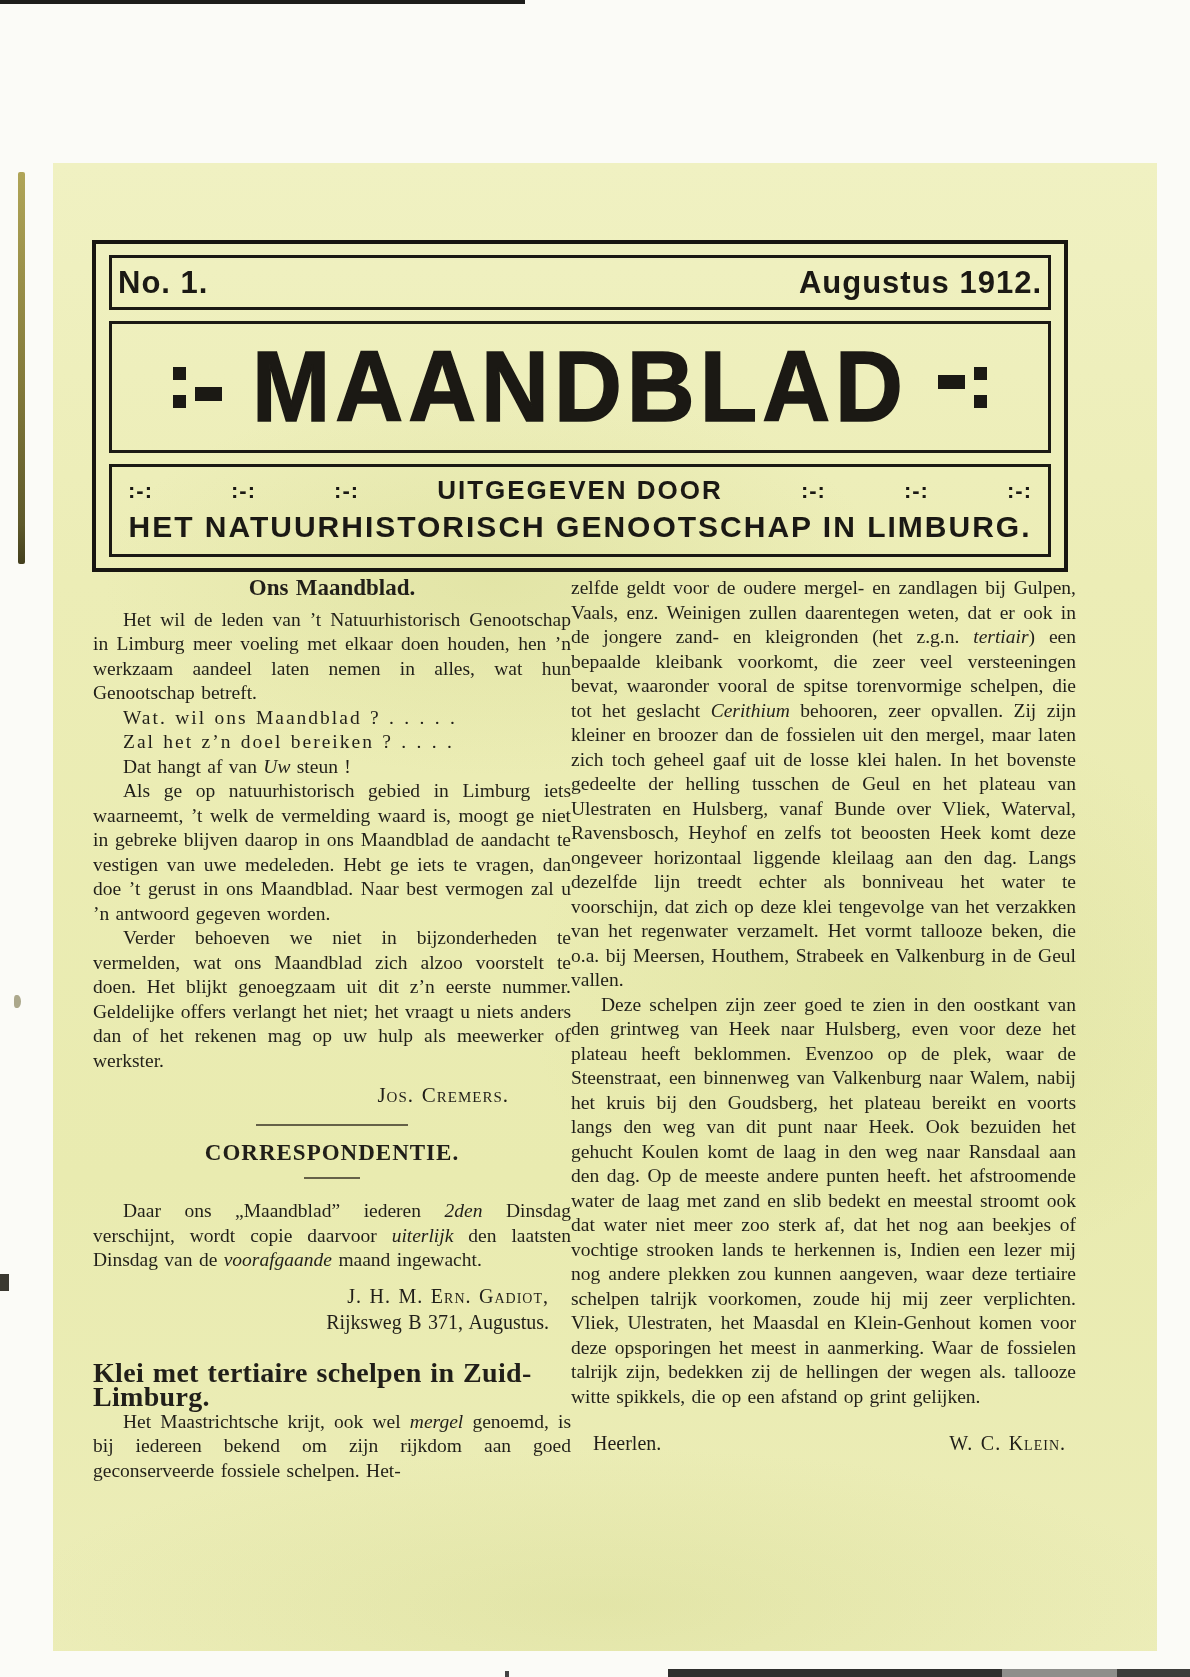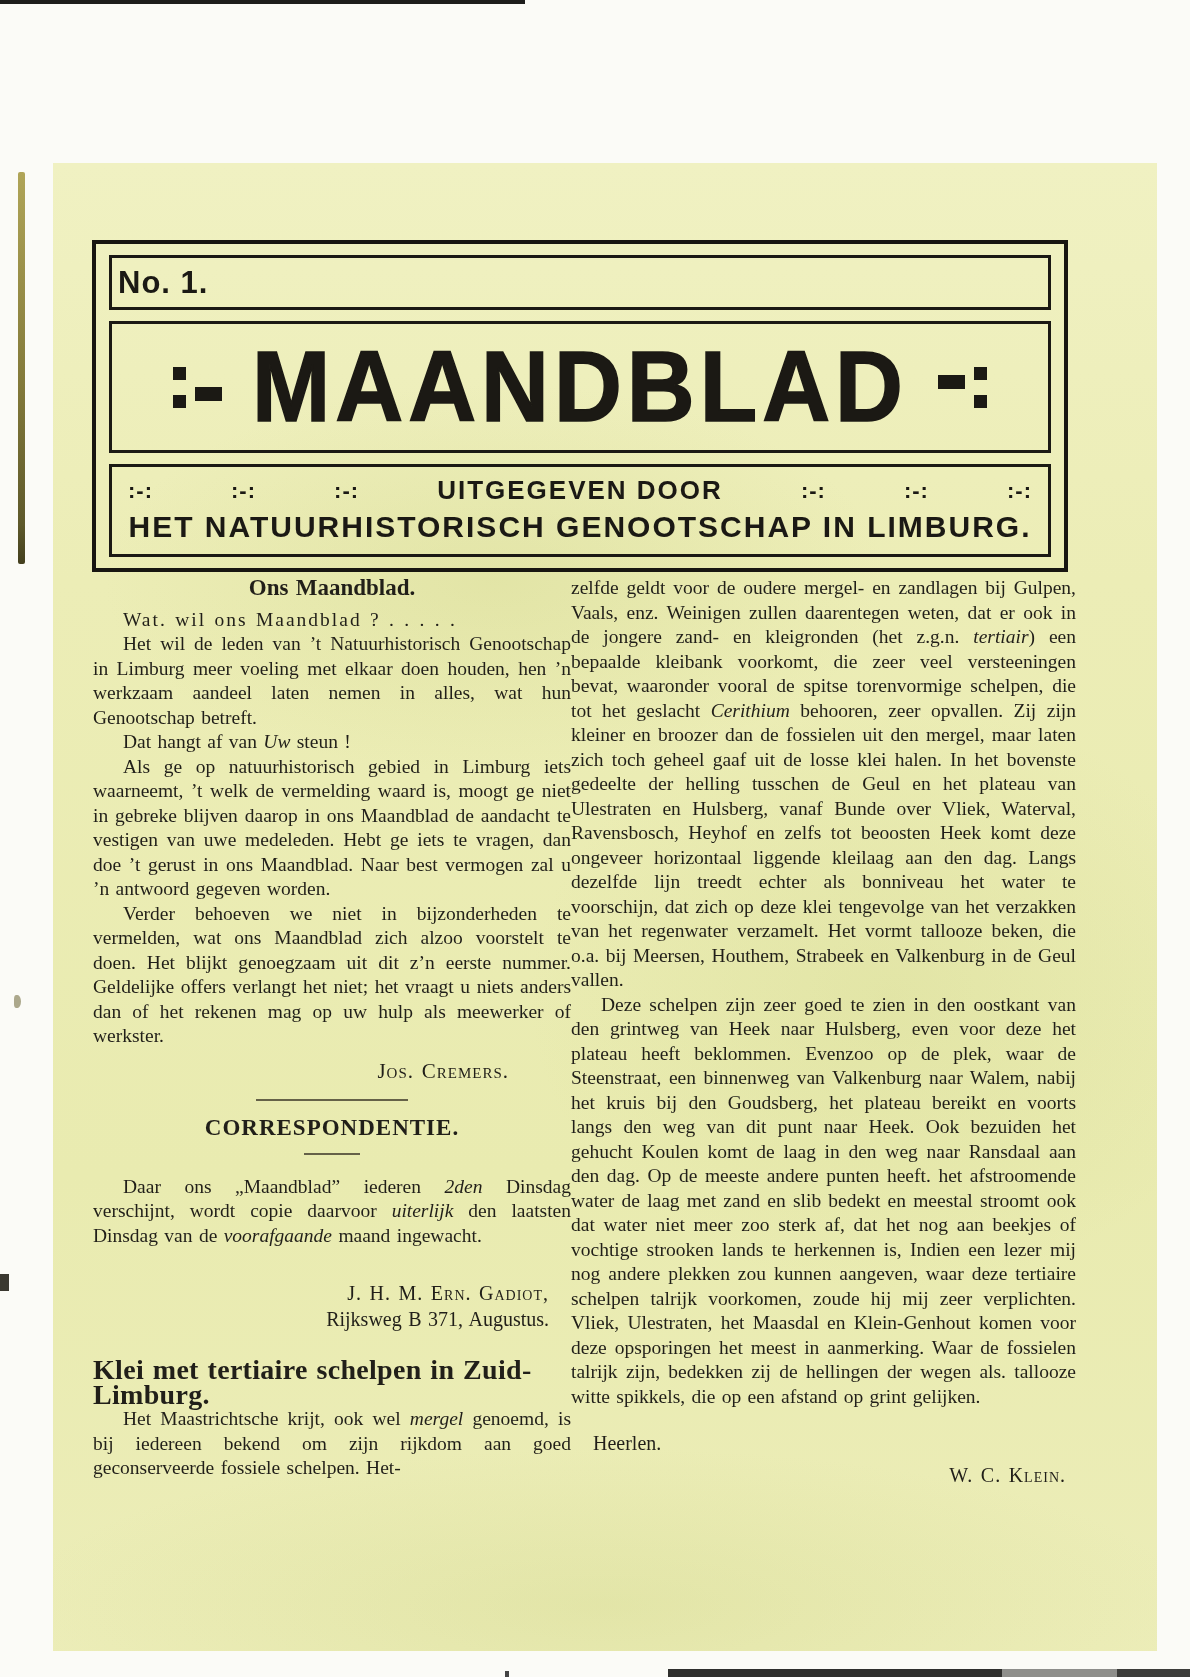--- a/index.html
+++ b/index.html
@@ -81,21 +81,21 @@
     font-size:19.5px;line-height:24.5px;word-spacing:1.5px;
   }
   .col-left{width:478px;}
   .col-right{width:505px;}
   .para{margin:0;text-align:justify;text-indent:30px;}
   .para.no-indent{text-indent:0;}
   .dots{letter-spacing:2px;}
   h2.art-head{margin:0 0 7px;text-align:center;font-size:23px;font-weight:bold;}
   h3.art-head{margin:0;text-align:center;font-size:23px;font-weight:bold;letter-spacing:1px;}
   h4.art-head{margin:26px 0 0;font-size:28px;font-weight:bold;letter-spacing:.3px;}
-  .sc{font-variant:small-caps;letter-spacing:1px;margin-top:32px;}
+  .sc{font-variant:small-caps;letter-spacing:1px;}
   .sig-cremers{margin:10px 0 6px;text-align:right;padding-right:62px;font-size:21px;}
   .rule-mid{width:152px;height:2px;background:#4e4936;margin:16px auto 15px;opacity:.85;}
   .rule-small{width:56px;height:2px;background:#4e4936;margin:12px auto 20px;opacity:.85;}
   .sig-gadiot{margin-top:10px;text-align:right;padding-right:22px;line-height:26px;font-size:20px;}
   .byline{margin-top:22px;display:flex;justify-content:space-between;padding:0 10px 0 22px;font-size:20px;}
   i{font-style:italic;}
 </style>
 </head>
 <body>
 
@@ -104,20 +104,21 @@
 <div class="binding-mark-a"></div>
 <div class="binding-mark-b"></div>
 <div class="bottom-edge-bar"></div>
 <div class="bottom-tick"></div>
 
 <div class="page">
 
   <div class="masthead">
     <div class="mast-box issue-row">
       <span>No. 1.</span>
+      <span>Augustus 1912.</span>
     </div>
     <div class="mast-box title-row">
       <span class="orn">
         <span class="colon">
             <span class="sq"></span>
             <span class="sq"></span>
           </span>
         <span class="dash"></span>
       </span>
       <h1>MAANDBLAD</h1>
@@ -140,22 +141,23 @@
         <span class="pub-orn">:-:</span>
       </div>
       <div class="pub-line2">HET NATUURHISTORISCH GENOOTSCHAP IN LIMBURG.</div>
     </div>
   </div>
 
   <div class="columns">
 
     <div class="col-left">
       <h2 class="art-head">Ons Maandblad.</h2>
+      <p class="para">Het wil de leden van ’t Natuurhistorisch Genootschap in Limburg meer voeling met elkaar doen houden, hen ’n werkzaam aandeel laten nemen in alles, wat hun Genootschap betreft.</p>
       <p class="para dots">Wat. wil ons Maandblad ?  .   .   .   .   .</p>
-      <p class="para">Het wil de leden van ’t Natuurhistorisch Genootschap in Limburg meer voeling met elkaar doen houden, hen ’n werkzaam aandeel laten nemen in alles, wat hun Genootschap betreft.</p>
+      <p class="para dots">Zal het z’n doel bereiken ?  .   .   .   .</p>
       <p class="para">Dat hangt af van <i>Uw</i> steun !</p>
       <p class="para">Als ge op natuurhistorisch gebied in Limburg iets waarneemt, ’t welk de vermelding waard is, moogt ge niet in gebreke blijven daarop in ons Maandblad de aandacht te vestigen van uwe medeleden. Hebt ge iets te vragen, dan doe ’t gerust in ons Maandblad. Naar best vermogen zal u ’n antwoord gegeven worden.</p>
       <p class="para">Verder behoeven we niet in bijzonderheden te vermelden, wat ons Maandblad zich alzoo voorstelt te doen. Het blijkt genoegzaam uit dit z’n eerste nummer. Geldelijke offers verlangt het niet; het vraagt u niets anders dan of het rekenen mag op uw hulp als meewerker of werkster.</p>
       <div class="sig-cremers">
         <span class="sc">Jos. Cremers.</span>
       </div>
       <div class="rule-mid"></div>
       <h3 class="art-head">CORRESPONDENTIE.</h3>
       <div class="rule-small"></div>
       <p class="para">Daar ons „Maandblad” iederen <i>2den</i> Dinsdag verschijnt, wordt copie daarvoor <i>uiterlijk</i> den laatsten Dinsdag van de <i>voorafgaande</i> maand ingewacht.</p>

